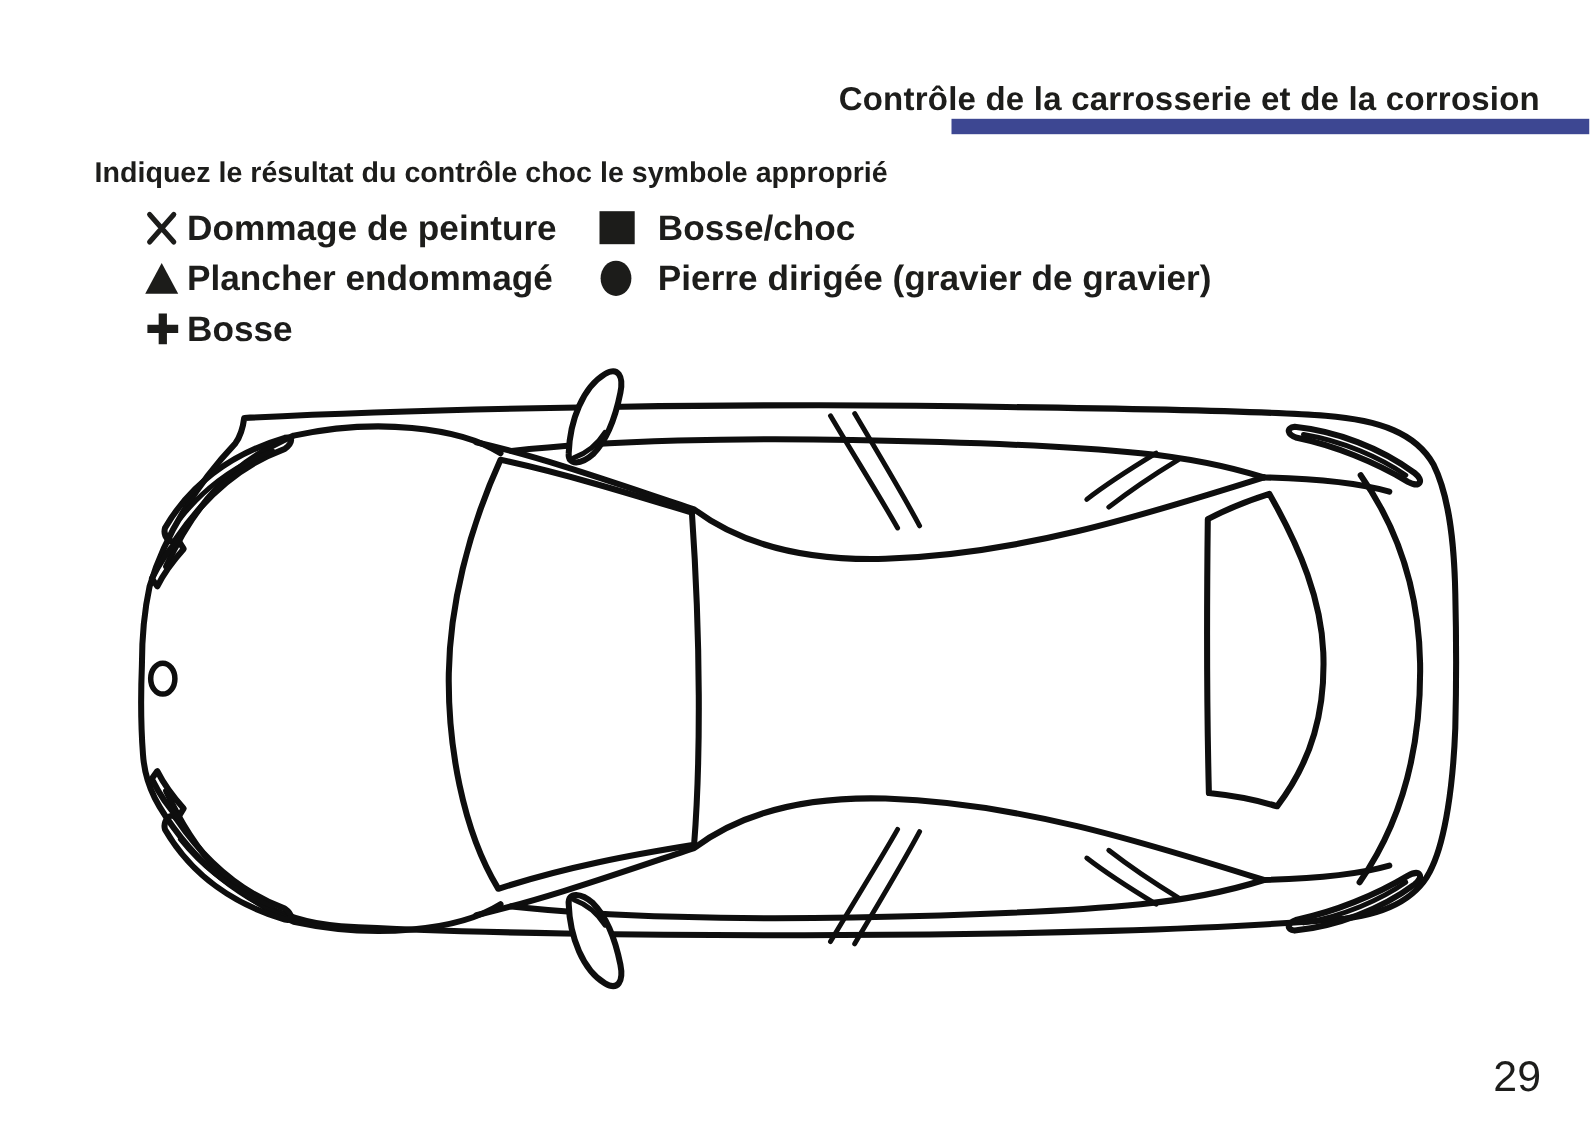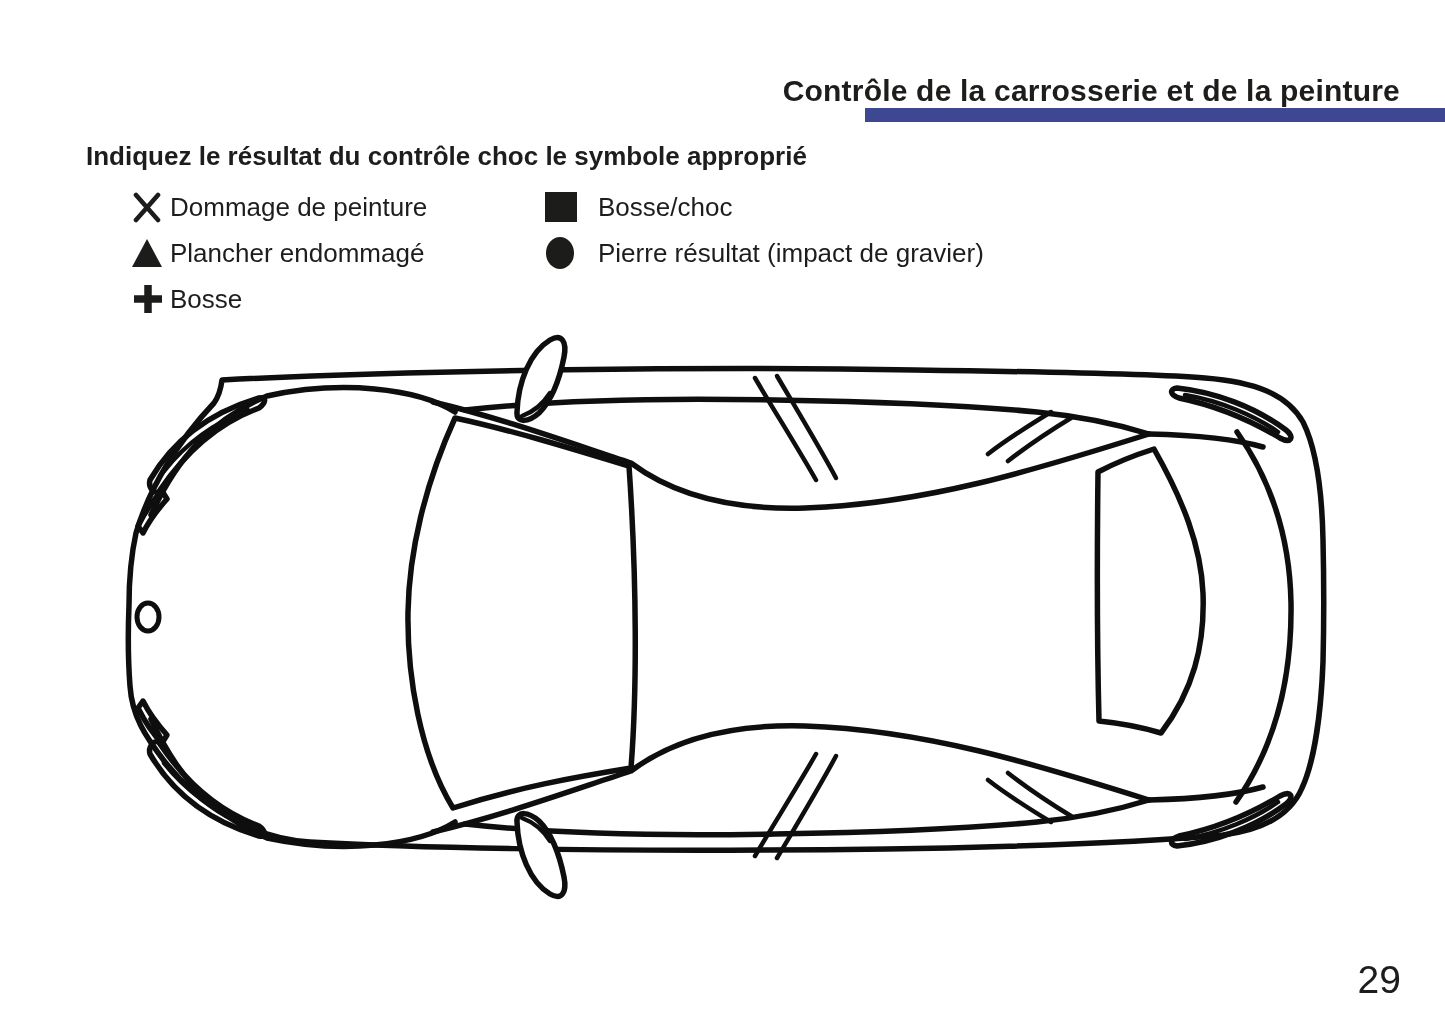--- a/index.html
+++ b/index.html
@@ -14,34 +14,34 @@
     white-space:nowrap;color:#1d1d1b;
   }
   .title-bar{
     top:108px;left:865px;right:0;height:14px;background:#3d4792;
   }
   .instruction{
     top:141px;left:86px;font-size:26px;font-weight:bold;color:#1d1d1b;white-space:nowrap;
   }
   .legend-row{position:absolute;height:34px;display:flex;align-items:center;}
   .legend-sym{width:36px;height:34px;display:flex;align-items:center;justify-content:flex-start;flex:0 0 36px;}
-  .legend-label{font-size:26px;color:#1d1d1b;white-space:nowrap;padding-left:3px;}
+  .legend-label{font-size:32px;color:#1d1d1b;white-space:nowrap;padding-left:3px;font-weight:bold;}
   .col-left{left:131px;}
   .col-right{left:544px;justify-content:space-between;}
   .row-0{top:190px;}
   .row-1{top:236px;}
   .row-2{top:282px;}
   .car-wrap{top:330px;left:115px;width:1230px;height:580px;}
   .pagenum{top:958px;right:44px;font-size:39px;color:#1d1d1b;}
   svg{display:block;}
 </style>
 </head>
 <body>
 
-<div class="abs title">Contrôle de la carrosserie et de la peinture</div>
+<div class="abs title">Contrôle de la carrosserie et de la corrosion</div>
 <div class="abs title-bar" style="background: rgb(61, 71, 146);"></div>
 
 <div class="abs instruction">Indiquez le résultat du contrôle choc le symbole approprié</div>
 
 <div class="legend-row col-left row-0">
   <span class="legend-sym">
     <svg width="32" height="32" viewBox="0 0 32 32">
       <path d="M5,4 L27,29 M27,4 L5,29" stroke="#1c1c1a" stroke-width="4.6" stroke-linecap="round" fill="none"></path>
     </svg>
   </span>
@@ -71,21 +71,21 @@
     </svg>
   </span>
   <span class="legend-label" style="padding-left:18px;">Bosse/choc</span>
 </div>
 <div class="legend-row col-right row-1">
   <span class="legend-sym">
     <svg width="34" height="34" viewBox="0 0 34 34">
       <ellipse cx="16" cy="17" rx="14" ry="16" fill="#1c1c1a"></ellipse>
     </svg>
   </span>
-  <span class="legend-label" style="padding-left:18px;">Pierre résultat (impact de gravier)</span>
+  <span class="legend-label" style="padding-left:18px;">Pierre dirigée (gravier de gravier)</span>
 </div>
 
 <div class="abs car-wrap">
   <svg width="1230" height="580" viewBox="0 0 1230 580" fill="none" stroke="#0e0e0e" stroke-width="5.5" stroke-linecap="round" stroke-linejoin="round">
 
     <path d="M 107,50
       C 300,40 600,36 800,40
       C 950,42 1040,44 1090,48
       C 1140,52 1172,64 1188,92
       C 1202,120 1207,160 1208,210

